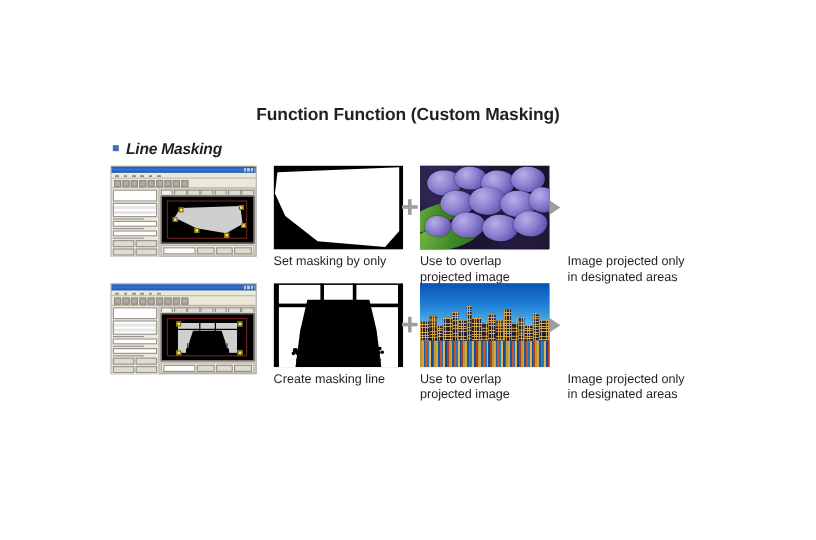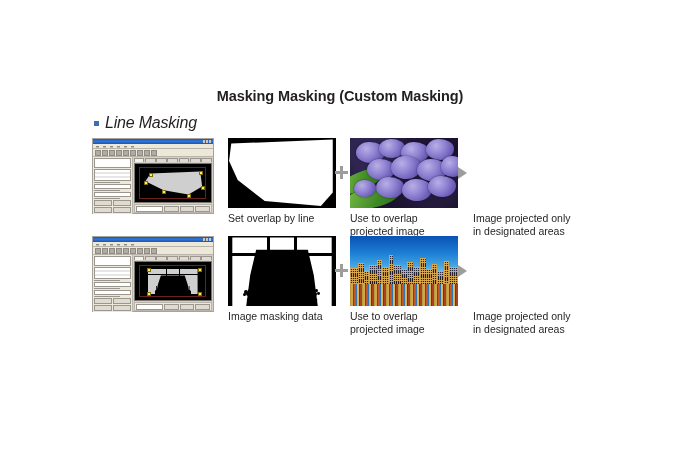--- a/index.html
+++ b/index.html
@@ -38,22 +38,22 @@
     margin-bottom: 6px;
   }
   .bullet {
     width: 5px; height: 5px;
     background: #3f6fb0;
     margin-right: 6px;
     margin-left: 6px;
     flex: 0 0 auto;
   }
   .section-title {
-    font-size: 16px;
-    font-weight: normal;
+    font-size: 13px;
+    font-weight: bold;
     font-style: italic;
     letter-spacing: -0.2px;
   }
 
   .row { position: relative; height: 105px; }
 
   
   .panel {
     position: absolute;
     top: 0;
@@ -294,21 +294,21 @@
     position:absolute; left:4%; top:2%; right:4%; bottom:0%;
     clip-path: polygon(0% 0%,100% 0%,100% 100%,86% 100%,82% 55%,76% 18%,24% 18%,18% 55%,14% 100%,0% 100%);
     overflow:hidden;
   }
   .clip-inner { position:absolute; inset:0; }
   .mull-dark { position:absolute; background:#05070c; }
 </style>
 </head>
 <body>
 
-<div id="page-title">Masking Masking (Custom Masking)</div>
+<div id="page-title">Function Function (Custom Masking)</div>
 
 <div class="section line">
 
   <div class="section-header">
     <span class="bullet"></span>
     <span class="section-title">Line Masking</span>
   </div>
 
   <div class="row">
 
@@ -373,21 +373,21 @@
                 <div class="f2"></div>
               </div>
           </div>
         </div>
       </div>
     </div>
 
     <div class="panel p2">
       <div class="mask-line"></div>
     </div>
-    <div class="caption c2">Set overlap by line</div>
+    <div class="caption c2">Set masking by only</div>
 
     <div class="sep plus">
         <div class="plus-g"></div>
       </div>
 
     <div class="panel p3">
       <div class="photo hyd">
         <div class="bg"></div>
         <div class="leafg" style="left:-12%;top:48%;width:44%;height:26%;transform:rotate(-18deg)"></div>
         <div class="leafg" style="left:-6%;top:70%;width:52%;height:30%;transform:rotate(-8deg)"></div>
@@ -533,21 +533,21 @@
         <div class="bw-plant" style="left:76%">
           <div class="leaf" style="left:14%;top:4%;width:30%;height:24%"></div>
           <div class="leaf" style="left:46%;top:0%;width:30%;height:24%"></div>
           <div class="leaf" style="left:28%;top:20%;width:38%;height:26%"></div>
           <div class="leaf" style="left:4%;top:24%;width:26%;height:18%"></div>
           <div class="leaf" style="left:66%;top:24%;width:26%;height:18%"></div>
           <div class="pot"></div>
         </div>
       </div>
     </div>
-    <div class="caption c2">Image masking data</div>
+    <div class="caption c2">Create masking line</div>
 
     <div class="sep plus">
         <div class="plus-g"></div>
       </div>
 
     <div class="panel p3">
       <div class="photo city">
         <div class="sky-g"></div>
         <div class="bldgs">
           <div class="bld" style="left:0%;width:7%;height:52%"></div>

